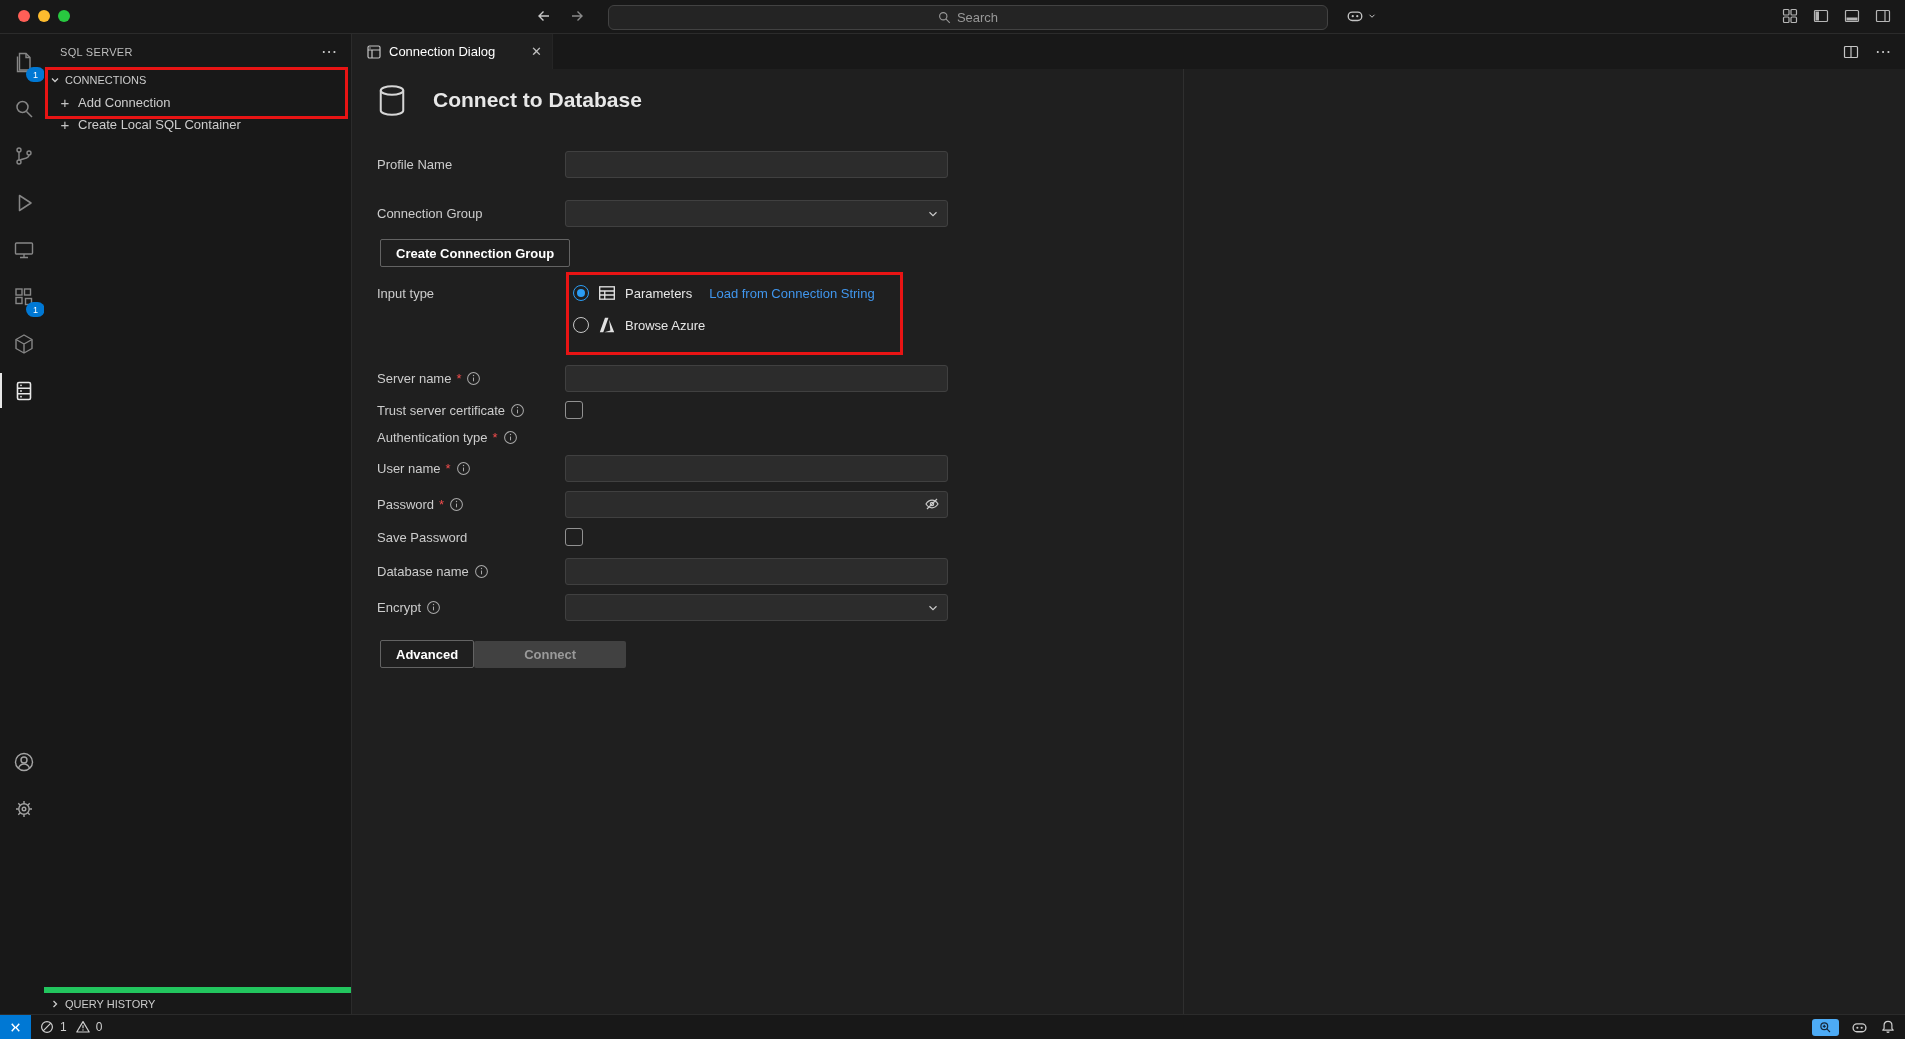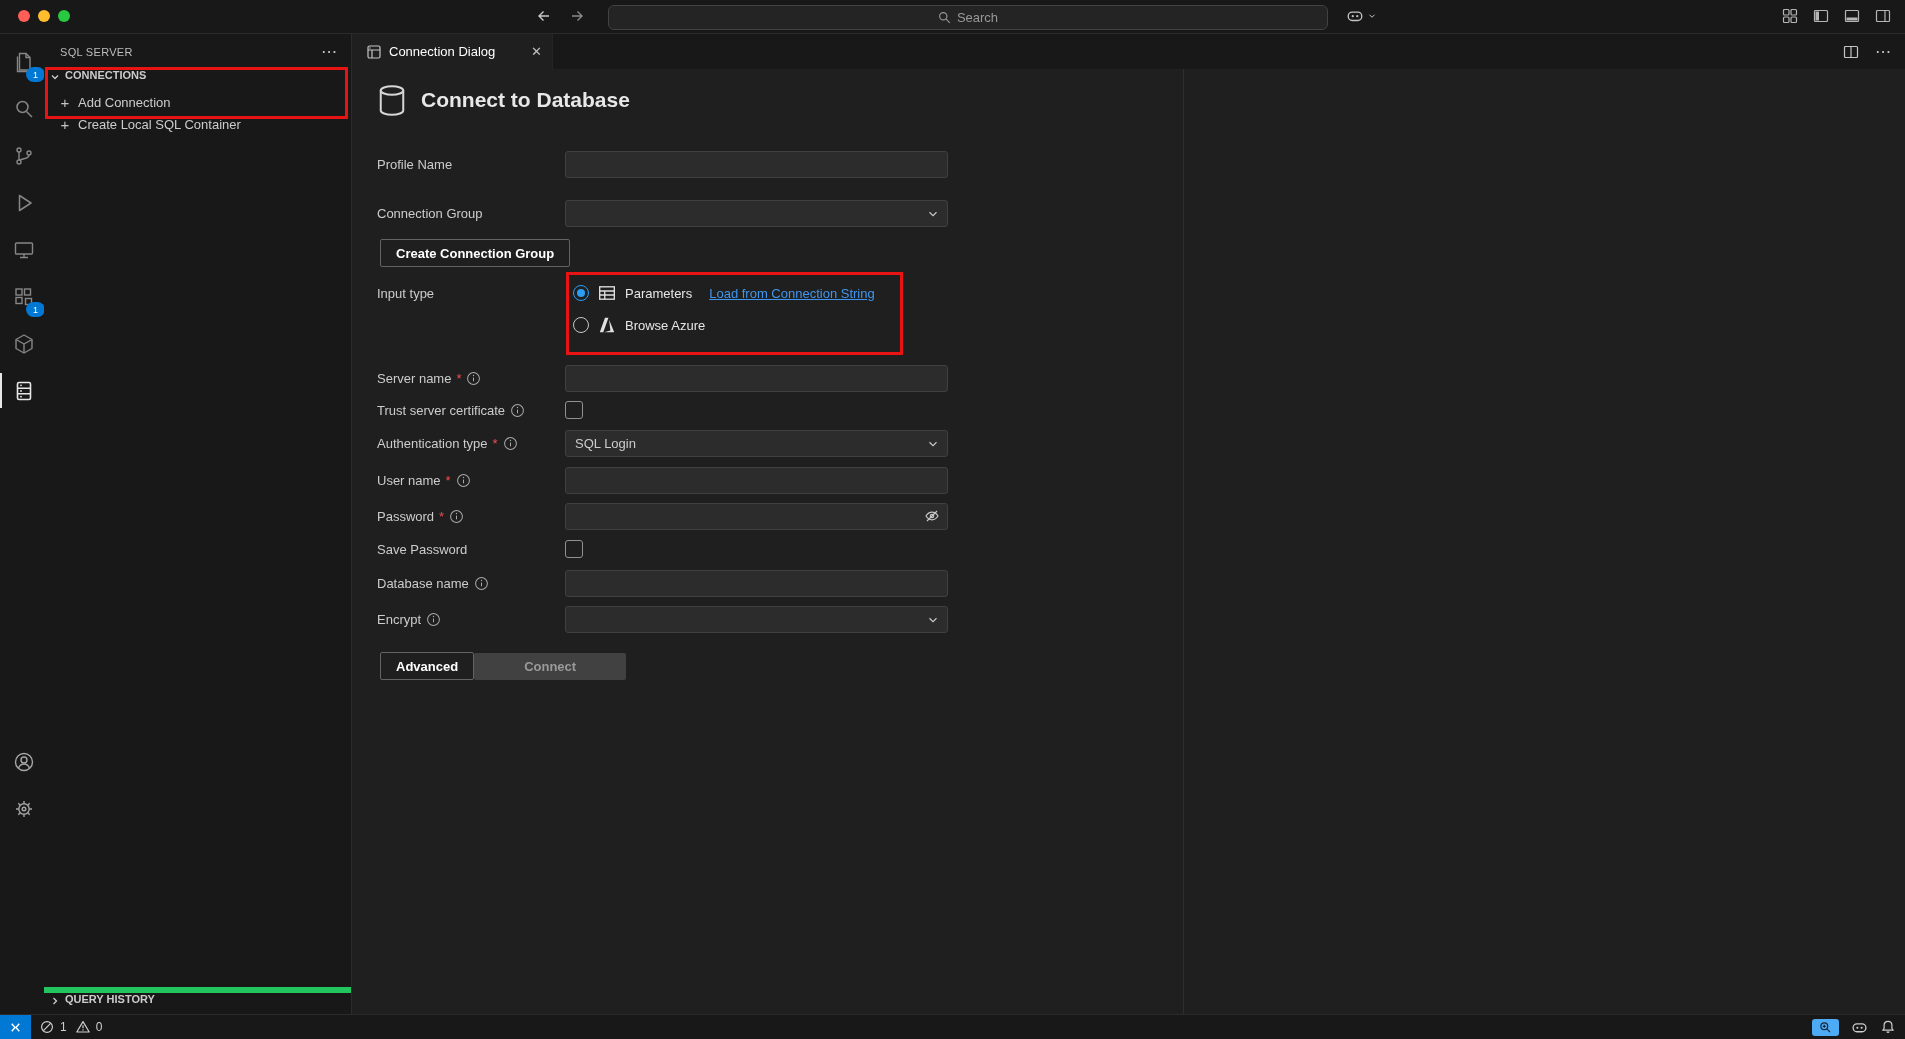--- a/index.html
+++ b/index.html
@@ -30,39 +30,39 @@
          font-size:9px;display:flex;align-items:center;justify-content:center;padding:0 2px}
   .activity-bottom{position:absolute;left:0;bottom:183px;width:48px;display:flex;flex-direction:column}
   .activity-bottom .activity-item{color:#a5a5a5}
 
   
   .sidebar{position:absolute;top:34px;left:44px;width:307px;bottom:24px;background:#181818;border-right:1px solid #2b2b2b;
            display:flex;flex-direction:column}
   .sidebar-header{flex:0 0 35px;display:flex;align-items:center;justify-content:space-between;padding:0 14px 0 16px}
   .sidebar-title{font-size:11px;color:#bdbdbd;letter-spacing:.3px}
   .more-dots{font-size:16px;color:#c5c5c5;cursor:pointer;line-height:1}
-  .section-row{flex:0 0 22px;display:flex;padding-left:3px;gap:2px;font-size:11px;font-weight:700;color:#ccc;cursor:pointer}
+  .section-row{flex:0 0 22px;display:flex;align-items:center;padding-left:3px;gap:2px;font-size:11px;font-weight:400;color:#ccc;cursor:pointer}
   .tree-item{flex:0 0 22px;display:flex;align-items:center;padding-left:14px;gap:6px;color:#ccc;cursor:pointer}
   .plus-glyph{font-size:15px;color:#c5c5c5;width:14px;text-align:center;line-height:1}
   .sidebar-spacer{flex:1}
   .qh-row{border-top:6px solid #22c55e}
 
   
   .editor{position:absolute;top:34px;left:356px;right:0;bottom:24px;background:#1f1f1f}
   .tabbar{height:35px;background:#181818;display:flex;align-items:stretch;position:relative}
   .tab{width:176px;background:#1f1f1f;display:flex;align-items:center;gap:7px;padding:0 10px;border-right:1px solid #252525;cursor:pointer}
   .tab-label{font-size:13px;color:#fff;white-space:nowrap}
   .tab-close{margin-left:auto;color:#c0c0c0;font-size:13px;cursor:pointer;line-height:1}
   .tab-actions{position:absolute;right:14px;top:0;height:35px;display:flex;align-items:center;gap:16px;color:#c5c5c5}
   .content{position:absolute;top:35px;left:0;right:0;bottom:0;display:flex}
   .form-pane{flex:0 0 828px;width:828px;border-right:1px solid #2f2f2f;padding:14px 0 0 21px;box-sizing:border-box}
   .right-pane{flex:1;position:relative;padding:38px 0 0 19px;box-sizing:border-box}
 
   
-  .dlg-header{display:flex;align-items:center;gap:14px;height:34px;margin-bottom:34px;color:#d6d6d6}
+  .dlg-header{display:flex;align-items:center;gap:26px;height:34px;margin-bottom:34px;color:#d6d6d6}
   .dlg-title{font-size:21px;font-weight:600;color:#e8e8e8}
   .form-row{display:flex;align-items:center;margin-bottom:10px}
   .form-label{width:188px;display:flex;align-items:center;gap:5px;color:#ccc;flex:0 0 188px}
   .req{color:#f14c4c}
   .info-icon{color:#a8a8a8;display:flex;cursor:pointer}
   .text-input{width:383px;height:27px;background:#2c2c2c;border:1px solid #404040;border-radius:3px;color:#ccc;
               font-family:inherit;font-size:13px;padding:0 9px;box-sizing:border-box;outline:none}
   .select{width:383px;height:27px;background:#2c2c2c;border:1px solid #404040;border-radius:3px;color:#ccc;
           display:flex;align-items:center;justify-content:space-between;padding:0 7px 0 9px;box-sizing:border-box;cursor:pointer}
   .input-wrap{position:relative;width:383px}
@@ -77,21 +77,21 @@
   .mb9{margin-bottom:9px}.mb11{margin-bottom:11px}.mb10{margin-bottom:10px}.mb19{margin-bottom:19px}
   .align-top{align-items:flex-start}
   .lh32{height:32px}
   .radio-block{position:relative;display:flex;flex-direction:column}
   .radio-row{height:32px;display:flex;align-items:center;gap:9px;padding-left:8px;cursor:pointer}
   .radio{position:relative;width:16px;height:16px;border-radius:50%;border:1px solid #c7c7c7;flex:0 0 16px;box-sizing:border-box}
   .radio.selected{border-color:#2b9df4}
   .radio.selected::after{content:"";position:absolute;inset:3px;border-radius:50%;background:#2b9df4}
   .gicon{display:flex;color:#e0e0e0}
   .radio-label{color:#e6e6e6}
-  .link{color:#4096ed;text-decoration:underline;margin-left:8px;cursor:pointer}
+  .link{color:#4096ed;margin-left:8px;cursor:pointer}
   .ann-inline{left:1px;top:-5px;width:331px;height:77px}
   .buttons-row{width:571px;display:flex;justify-content:flex-start;margin-bottom:0}
 
   
   .rp-row{display:flex;align-items:center;gap:18px;height:20px;margin-bottom:34px;color:#e4e4e4}
   .rp-label{font-size:15px;font-weight:700;color:#e6e6e6}
   .refresh{color:#cdcdcd;cursor:pointer}
 
   
   .statusbar{position:absolute;left:0;right:0;bottom:0;height:24px;background:#181818;border-top:1px solid #2b2b2b;
@@ -434,28 +434,20 @@
             <span>Authentication type</span>
             <span class="req">*</span>
             <span class="info-icon">
               <svg width="15" height="15" viewBox="0 0 16 16" fill="none" stroke="currentColor" stroke-width="1.1">
                   <circle cx="8" cy="8" r="6.3"></circle>
                   <path d="M8 7v4"></path>
                   <circle cx="8" cy="4.8" r=".7" fill="currentColor" stroke="none"></circle>
                 </svg>
             </span>
           </div>
-          <div class="select">
-            <span>SQL Login</span>
-            <span>
-              <svg width="14" height="14" viewBox="0 0 16 16" fill="none" stroke="currentColor" stroke-width="1.3">
-                  <path d="M4 6l4 4 4-4"></path>
-                </svg>
-            </span>
-          </div>
         </div>
 
         <div class="form-row mb9">
           <div class="form-label">
             <span>User name</span>
             <span class="req">*</span>
             <span class="info-icon">
               <svg width="15" height="15" viewBox="0 0 16 16" fill="none" stroke="currentColor" stroke-width="1.1">
                   <circle cx="8" cy="8" r="6.3"></circle>
                   <path d="M8 7v4"></path>

